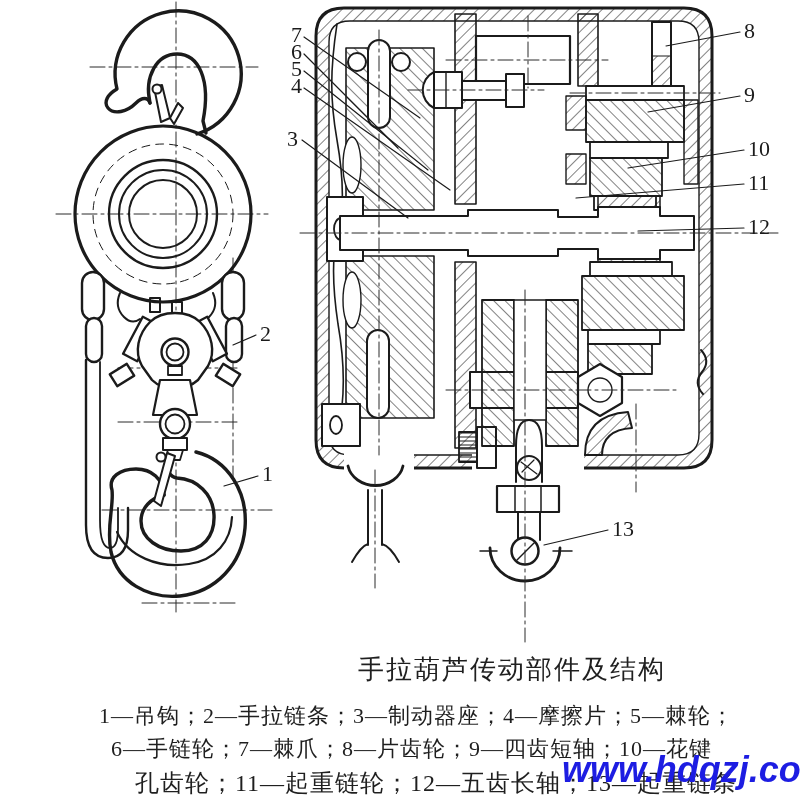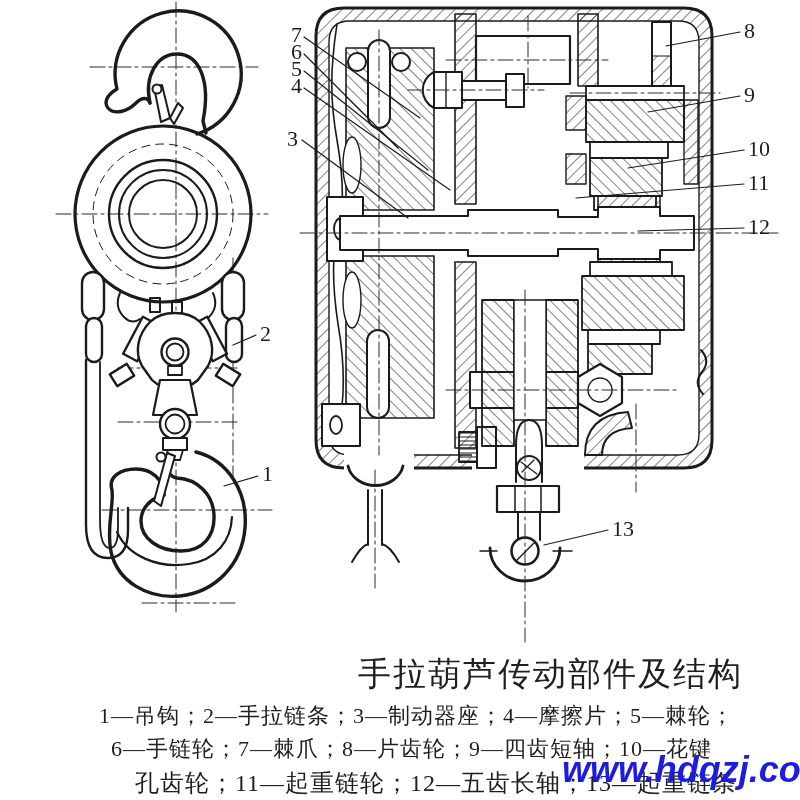--- a/index.html
+++ b/index.html
@@ -1,20 +1,20 @@
 <!DOCTYPE html>
 <html><head>
 <meta charset="utf-8">
 <style>
   html,body{margin:0;padding:0;background:#888;}
   #page{position:relative;width:800px;height:800px;background:#ffffff;overflow:hidden;
         font-family:"Liberation Serif",serif;margin:0 auto;}
   #drawing{position:absolute;left:0;top:0;}
   .cap{position:absolute;color:#1f1f1f;white-space:nowrap;}
-  #fig-title{left:358px;top:652px;font-size:33px;letter-spacing:2px;}
+  #fig-title{left:358px;top:652px;font-size:26px;letter-spacing:2px;}
   #legend-1{left:99px; top:701px;font-size:22px;letter-spacing:1px;text-align:center;}
   #legend-2{left:111px;top:734px;font-size:22px;letter-spacing:1px;}
   #legend-3{left:135px;top:767px;font-size:24px;letter-spacing:1px;}
   #watermark{left:562px;top:749px;font-size:36px;font-weight:bold;font-style:italic;
              font-family:"Liberation Sans",sans-serif;color:#1d1de2;letter-spacing:0px;z-index:5;}
   svg text{font-family:"Liberation Serif",serif;font-size:22px;fill:#1b1b1b;}
 </style>
 </head>
 <body>
 

